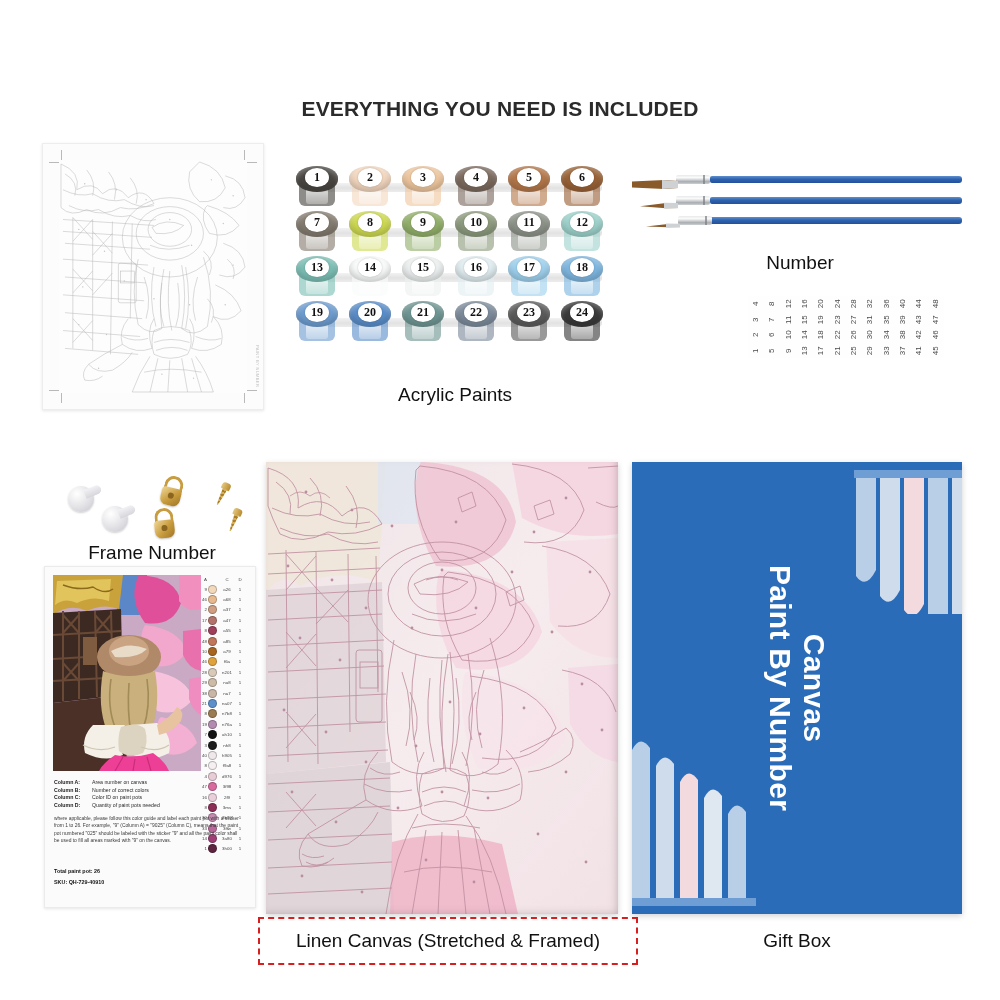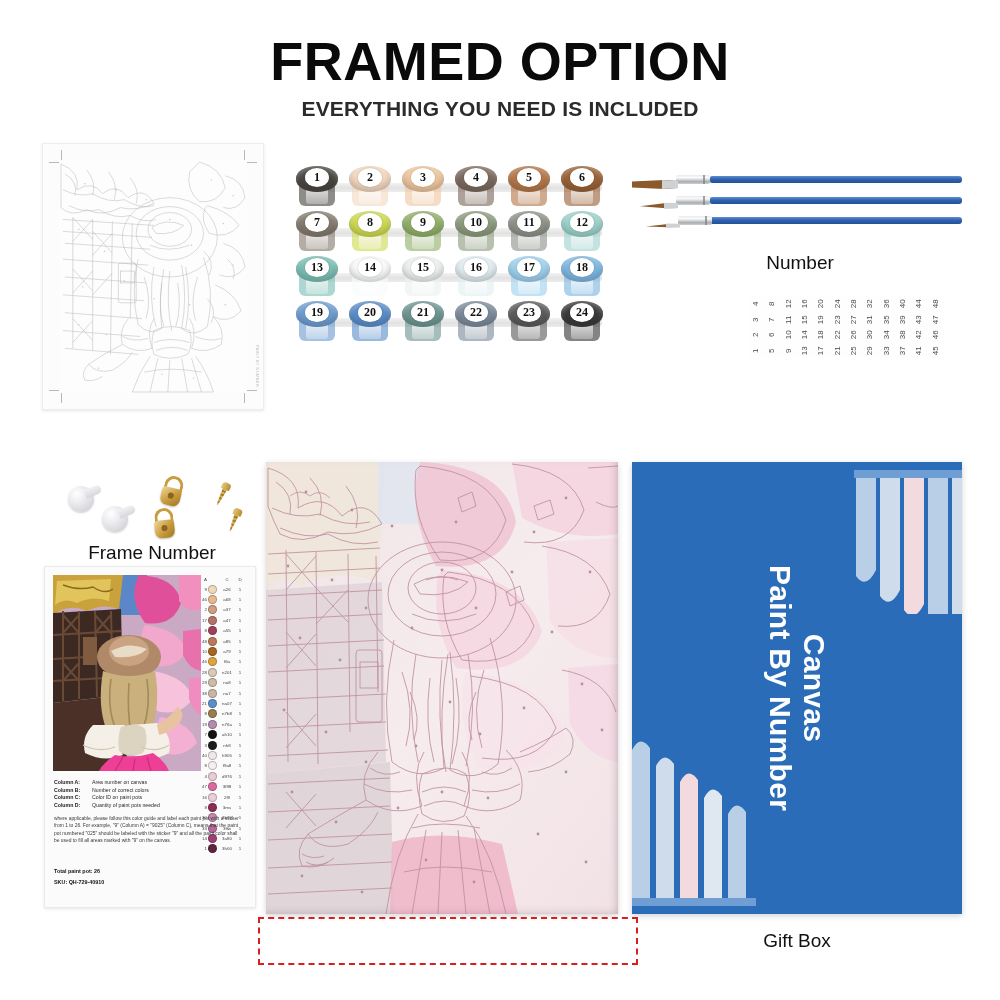--- a/index.html
+++ b/index.html
@@ -248,21 +248,20 @@
   .highlight {
     position: absolute; left: 258px; top: 917px; width: 380px; height: 48px;
     border: 2px dashed #d81f1f; background: transparent;
   }
 </style>
 </head>
 <body>
 
 <div id="page">
 
-  <div class="title">FRAMED OPTION</div>
   <div class="subtitle">EVERYTHING YOU NEED IS INCLUDED</div>
 
   <div class="refpaper">
     <div class="crop" style="left:18px;top:6px;width:1px;height:13px;"></div>
     <div class="crop" style="left:6px;top:18px;width:13px;height:1px;"></div>
     <div class="crop" style="right:18px;top:6px;width:1px;height:13px;"></div>
     <div class="crop" style="right:6px;top:18px;width:13px;height:1px;"></div>
     <div class="crop" style="left:18px;bottom:6px;width:1px;height:13px;"></div>
     <div class="crop" style="left:6px;bottom:18px;width:13px;height:1px;"></div>
     <div class="crop" style="right:18px;bottom:6px;width:1px;height:13px;"></div>
@@ -475,20 +474,21 @@
           <div class="lid" style="background: rgb(92, 92, 92);"></div>
           <div class="num">23</div>
         </div>
         <div class="pot" style="left: 265px;">
           <div class="body" style="background: rgb(58, 58, 58);"></div>
           <div class="lid" style="background: rgb(58, 58, 58);"></div>
           <div class="num">24</div>
         </div>
       </div>
     </div>
+  <div class="caption" style="left:296px; top:384px; width:318px;">Acrylic Paints</div>
 
   <div class="brushes">
 
     <div class="brush" style="left:0; top:0; width:330px;">
       <div class="handle" style="width:252px;"></div>
       <div class="ferrule" style="left:44px;"></div>
       <div class="tip">
         <svg width="48" height="9" viewBox="0 0 48 9">
           <path d="M0 1.5 L32 0 L46 1 L46 8 L32 9 L0 7.5 Z" fill="#8a5a2b"></path>
           <path d="M30 0 L46 1 L46 8 L30 9 Z" fill="#cfd2d4"></path>
@@ -961,20 +961,21 @@
           <circle cx="336" cy="268" r="1.4"></circle>
         <circle cx="272" cy="372" r="1.4"></circle>
           <circle cx="320" cy="400" r="1.4"></circle>
         <circle cx="246" cy="110" r="1.4"></circle>
           <circle cx="126" cy="64" r="1.4"></circle>
       </g>
     </svg>
     <div class="canvas-edge"></div>
   </div>
   <div class="highlight"></div>
+  <div class="caption" style="left:258px; top:930px; width:380px;">Linen Canvas (Stretched &amp; Framed)</div>
 
   <div class="giftbox">
 
     <div class="gb-band" style="right:0; top:8px; width:108px; height:8px;"></div>
     <svg style="position:absolute; right:0; top:16px; width:108px; height:136px;" viewBox="0 0 108 136" preserveAspectRatio="none">
       <path d="M2 0 L22 0 L22 92 Q12 112 2 98Z" fill="#b9cfe8"></path>
       <path d="M26 0 L46 0 L46 112 Q36 132 26 118Z" fill="#cfdcec"></path>
       <path d="M50 0 L70 0 L70 126 Q60 146 50 132Z" fill="#f2dade"></path>
       <path d="M74 0 L94 0 L94 140 Q84 160 74 146Z" fill="#b9cfe8"></path>
       <path d="M98 0 L108 0 L108 150 Q102 166 98 152Z" fill="#cfdcec"></path>

